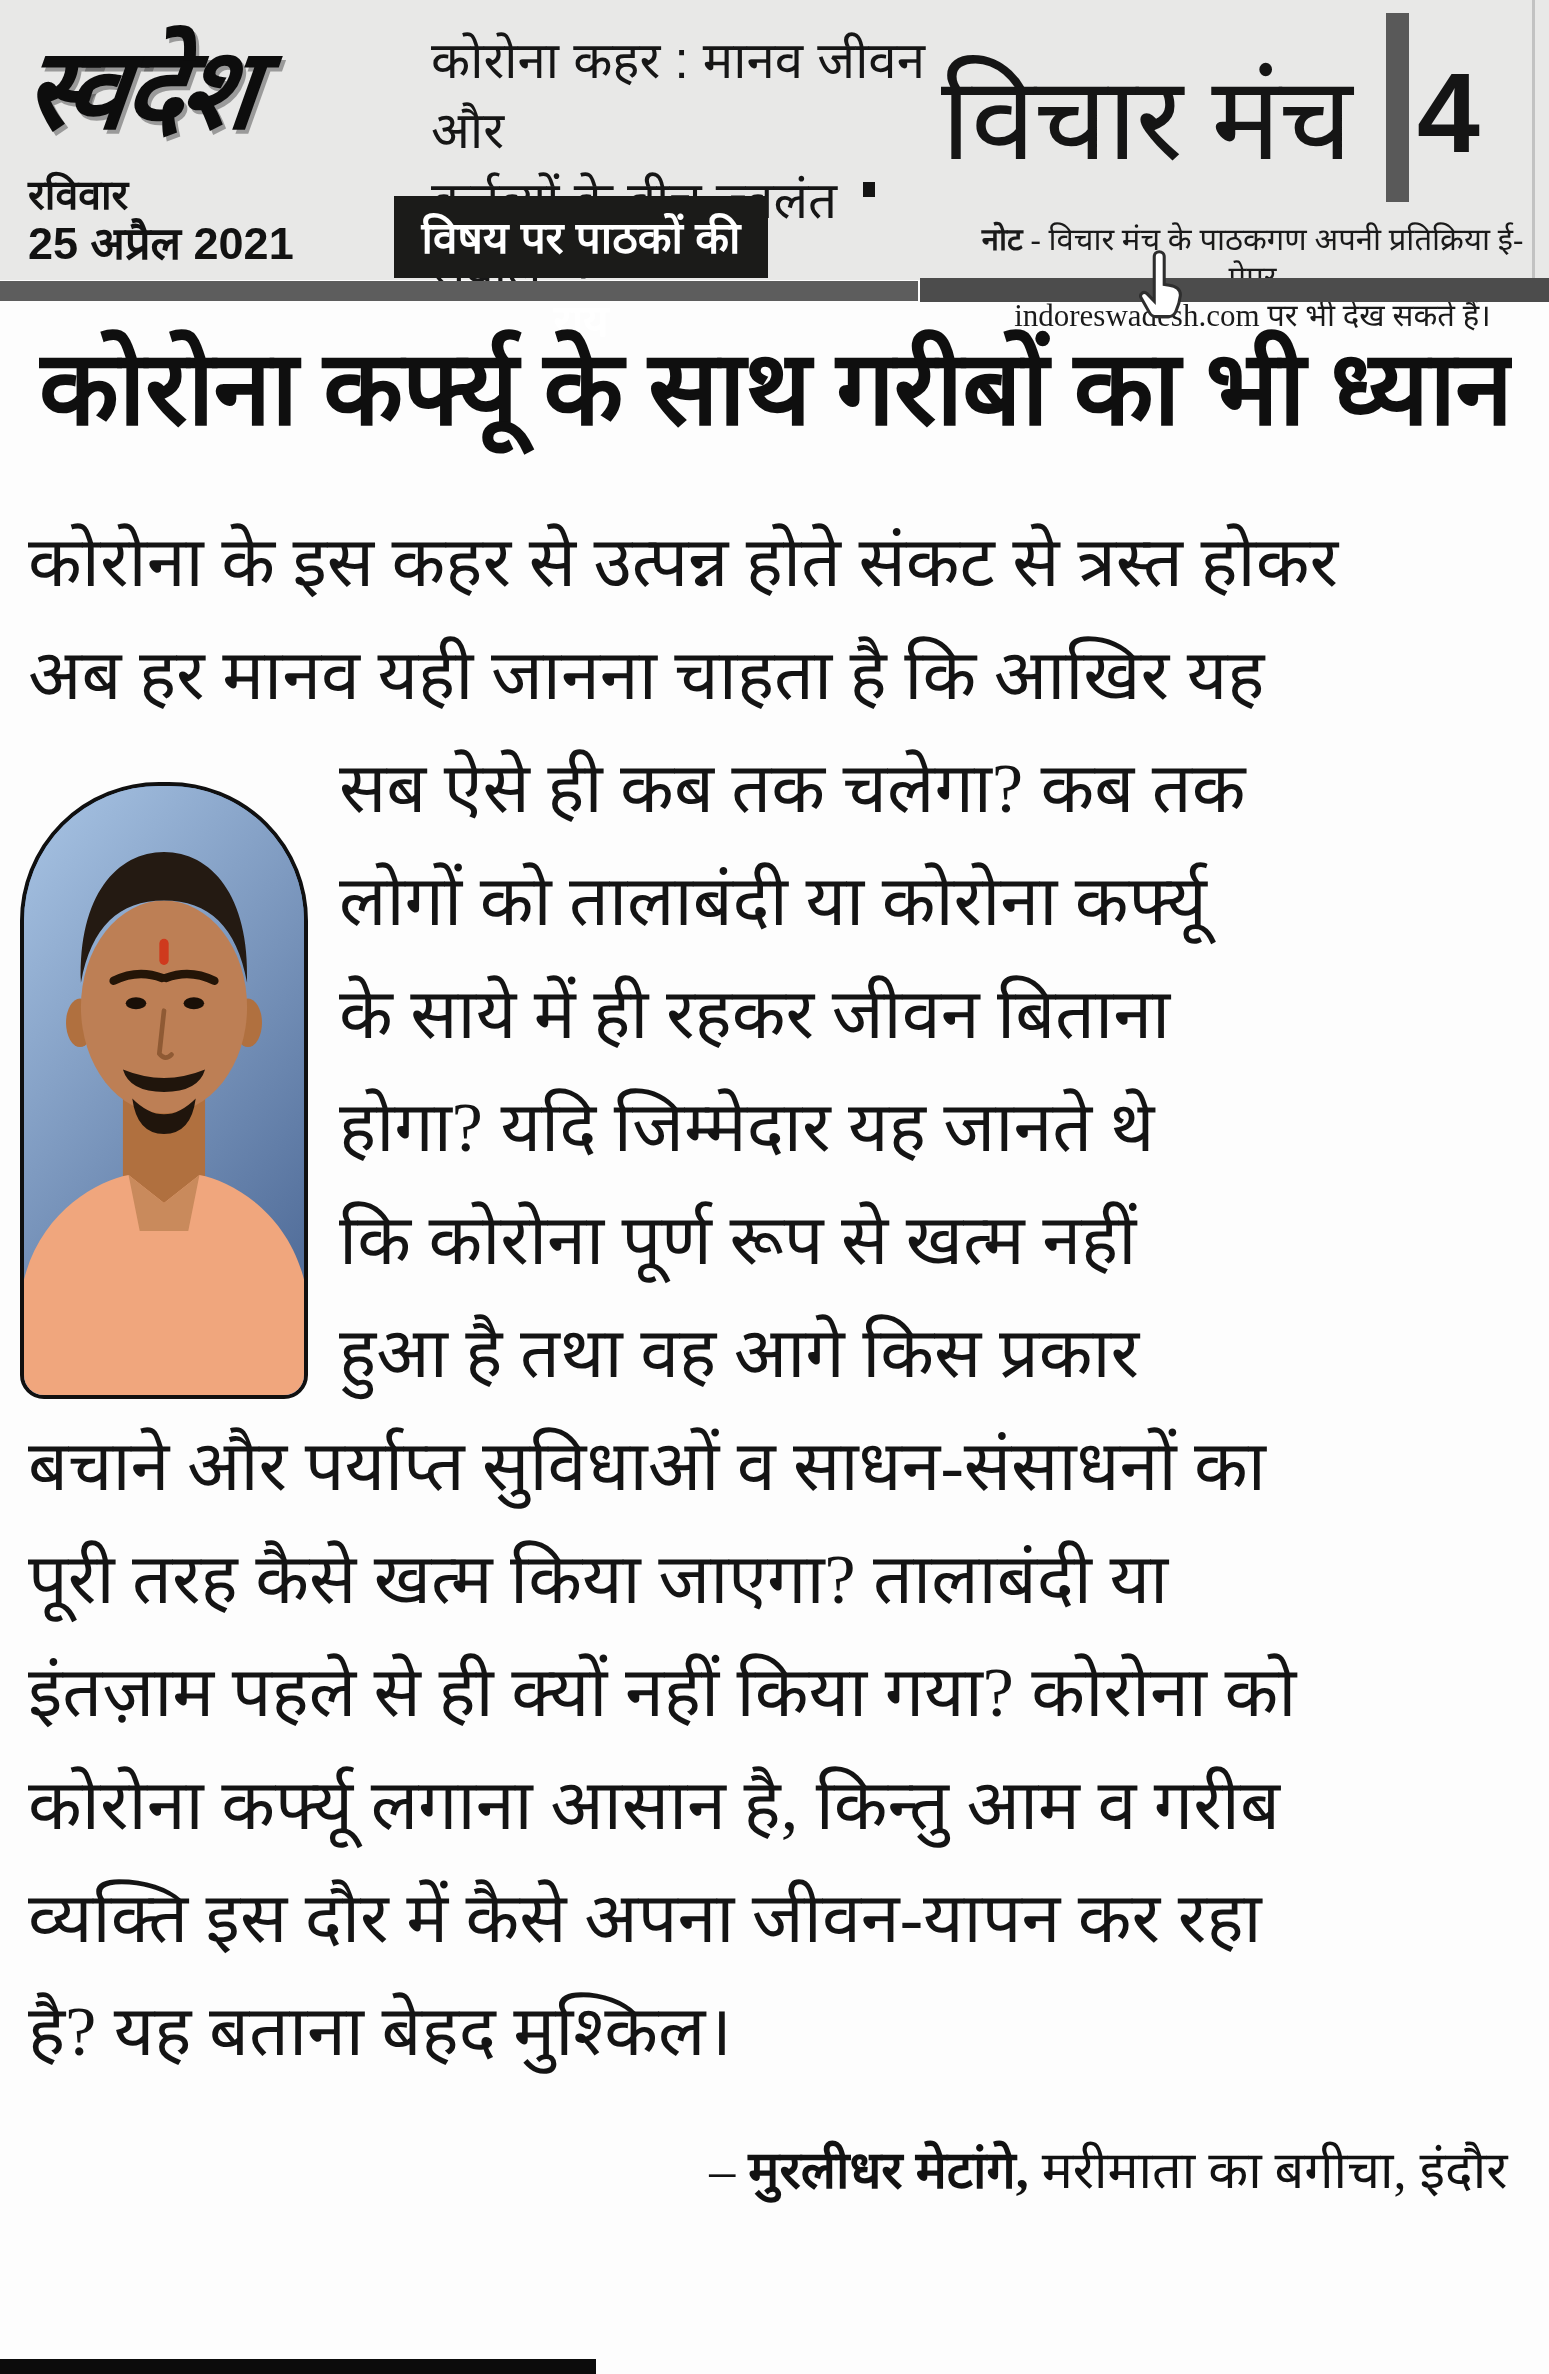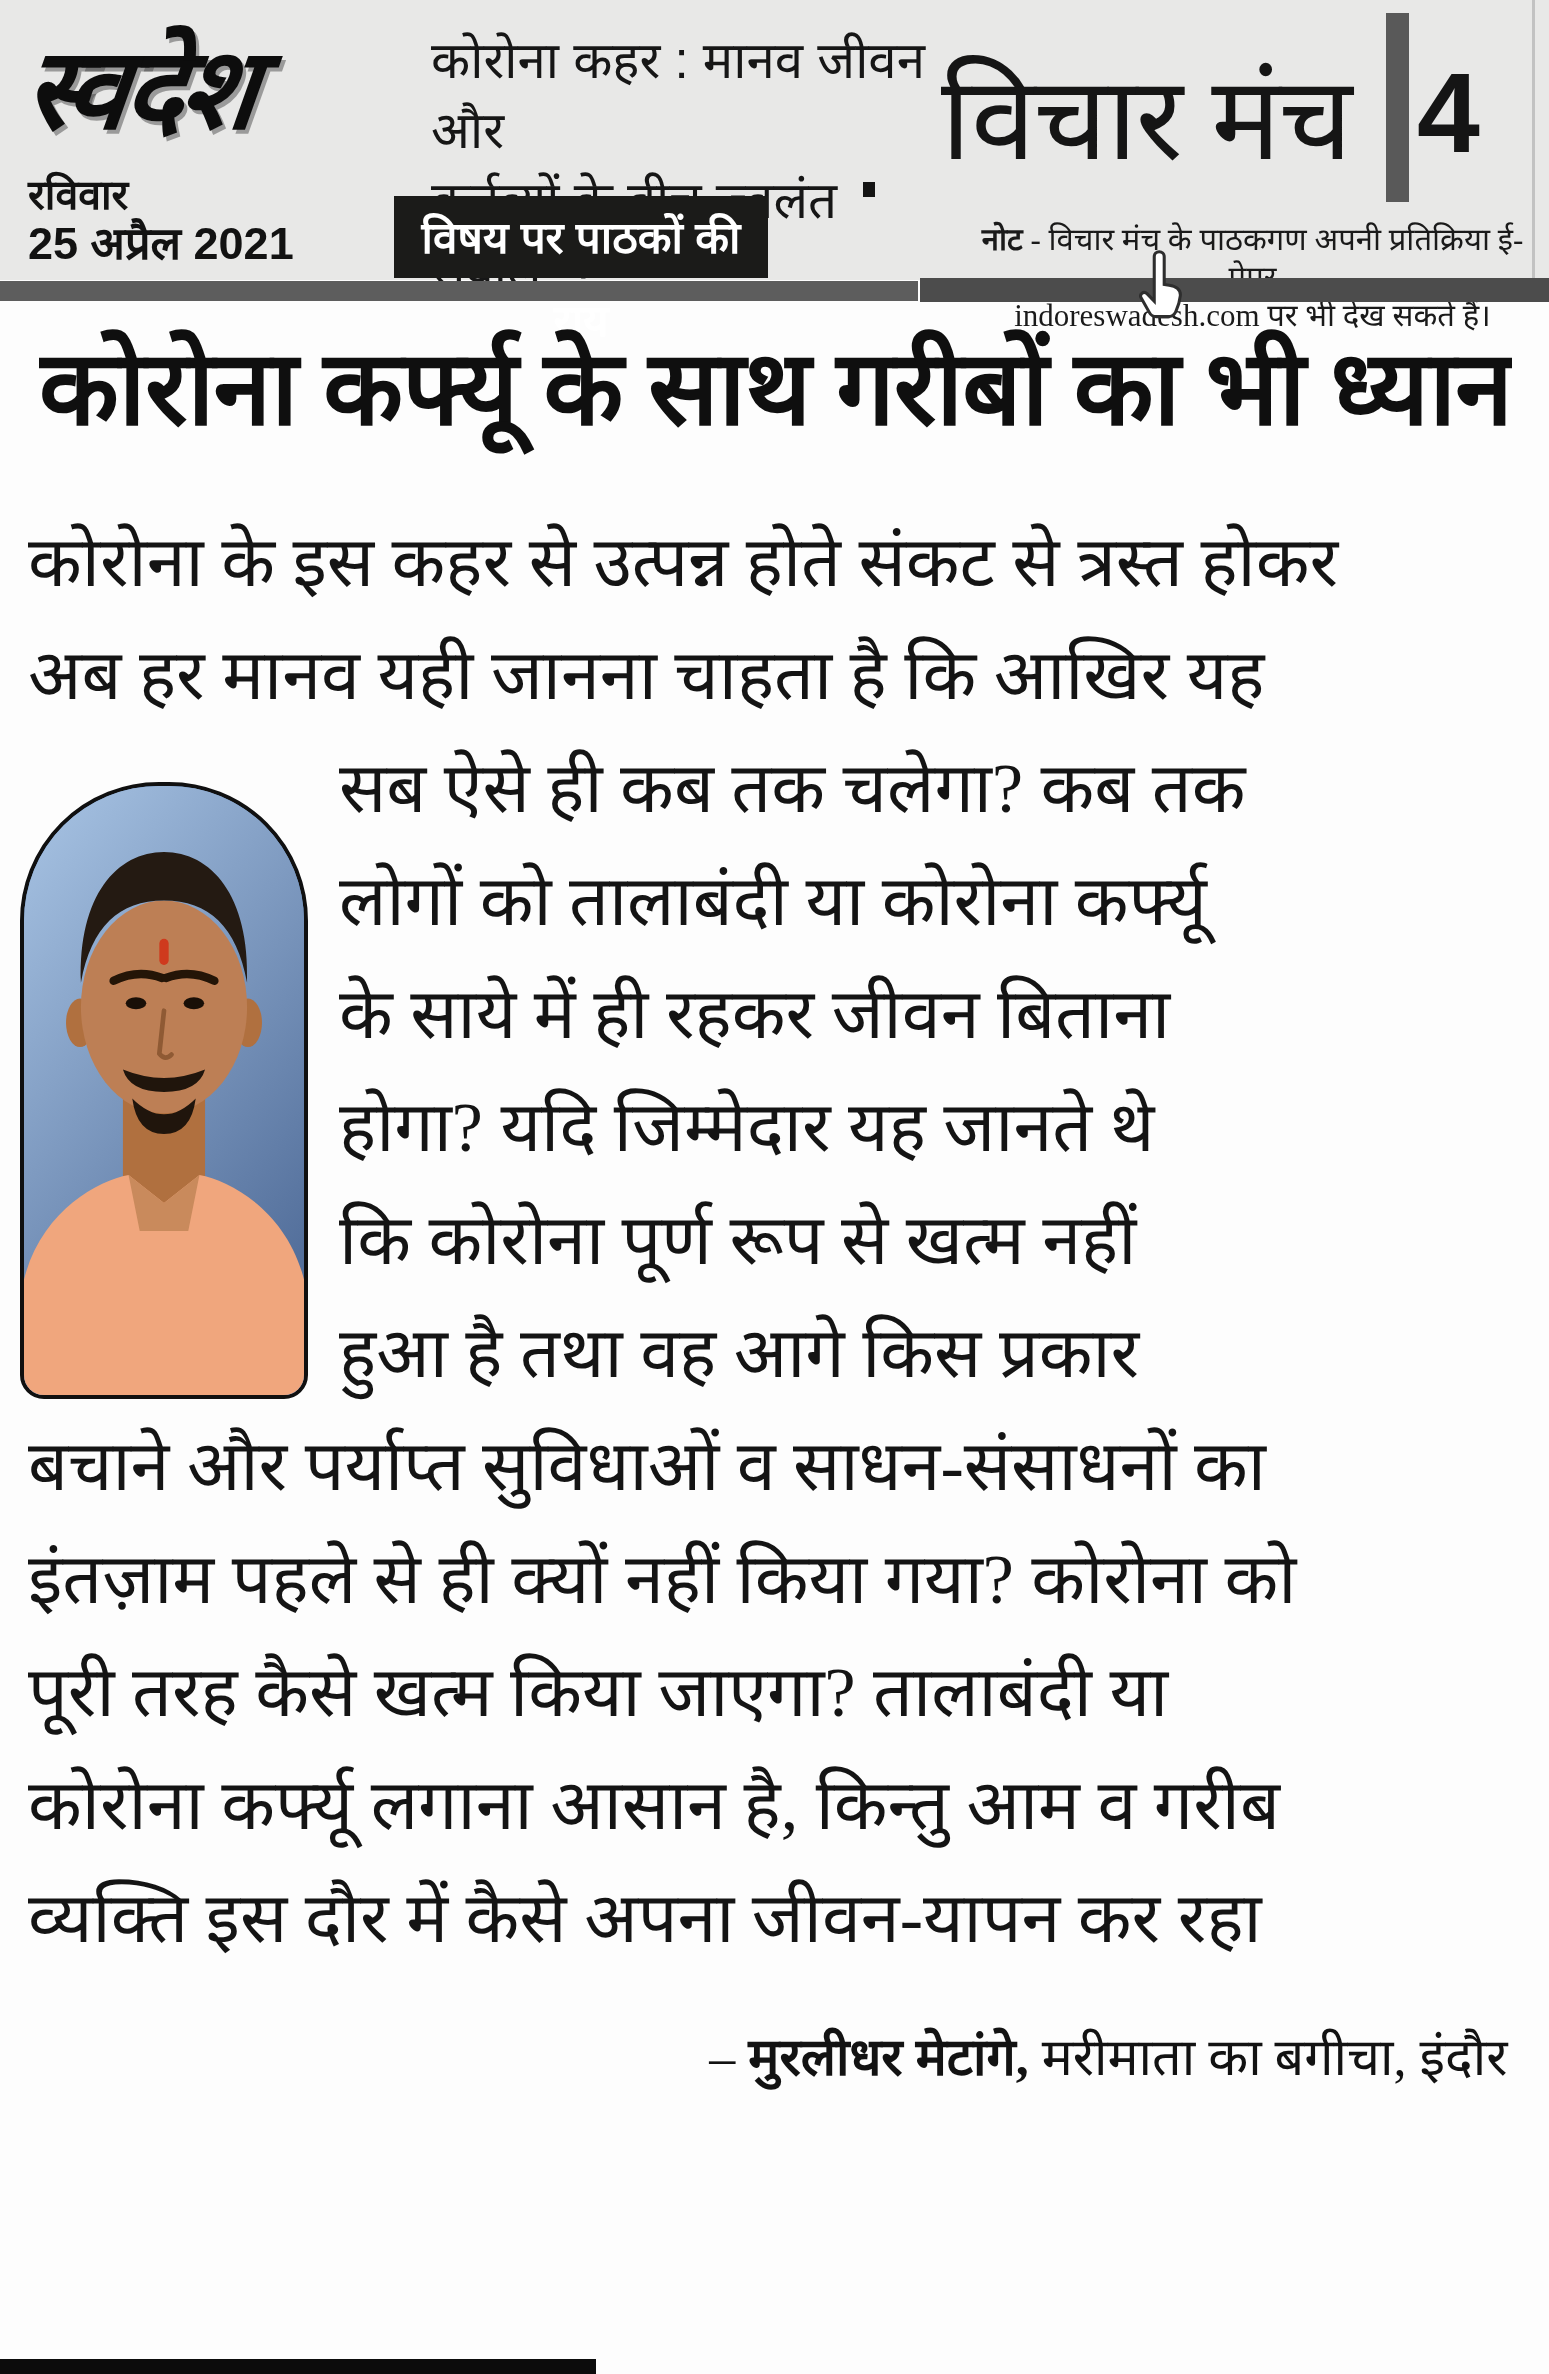--- a/index.html
+++ b/index.html
@@ -150,24 +150,25 @@
   <div class="article-body">
     <div class="line">कोरोना के इस कहर से उत्पन्न होते संकट से त्रस्त होकर</div>
     <div class="line">अब हर मानव यही जानना चाहता है कि आखिर यह</div>
     <div class="line beside">सब ऐसे ही कब तक चलेगा? कब तक</div>
     <div class="line beside">लोगों को तालाबंदी या कोरोना कर्फ्यू</div>
     <div class="line beside">के साये में ही रहकर जीवन बिताना</div>
     <div class="line beside">होगा? यदि जिम्मेदार यह जानते थे</div>
     <div class="line beside">कि कोरोना पूर्ण रूप से खत्म नहीं</div>
     <div class="line beside">हुआ है तथा वह आगे किस प्रकार</div>
     <div class="line">बचाने और पर्याप्त सुविधाओं व साधन-संसाधनों का</div>
+    <div class="line">पूरी तरह कैसे खत्म किया जाएगा? तालाबंदी या</div>
     <div class="line">इंतज़ाम पहले से ही क्यों नहीं किया गया? कोरोना को</div>
-    <div class="line">पूरी तरह कैसे खत्म किया जाएगा? तालाबंदी या</div>
     <div class="line">कोरोना कर्फ्यू लगाना आसान है, किन्तु आम व गरीब</div>
     <div class="line">व्यक्ति इस दौर में कैसे अपना जीवन-यापन कर रहा</div>
+    <div class="line nojust">है? यह बताना बेहद मुश्किल।</div>
 
     <div class="attribution">
       <span>– </span><span class="name">मुरलीधर मेटांगे,</span><span> मरीमाता का बगीचा, इंदौर</span>
     </div>
   </div>
 
   <div class="bottom-bar"></div>
 </div>
 
 

